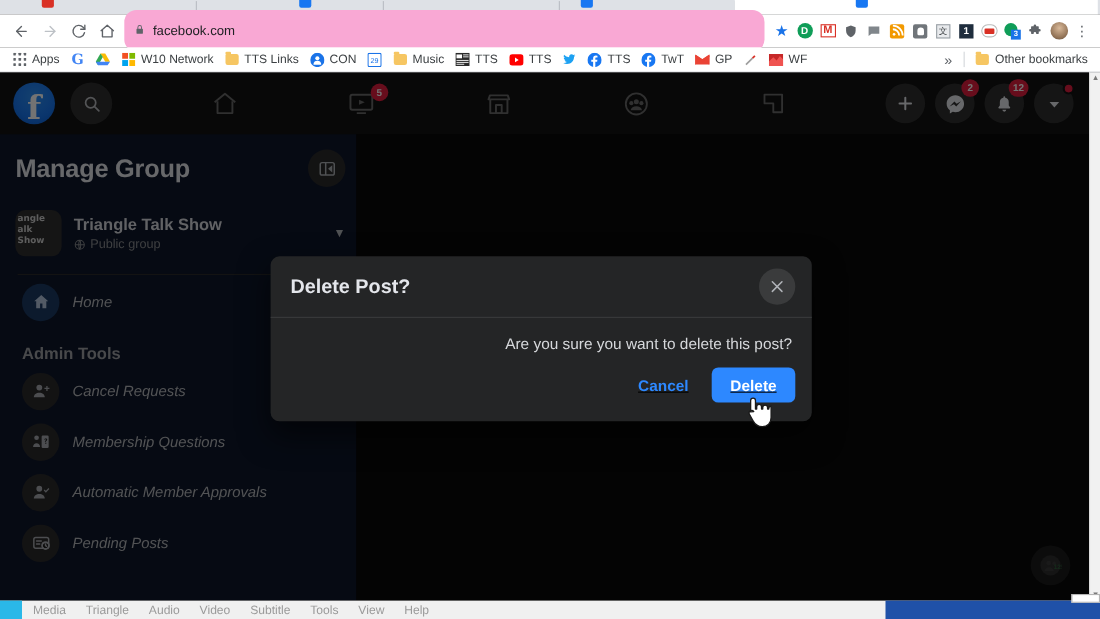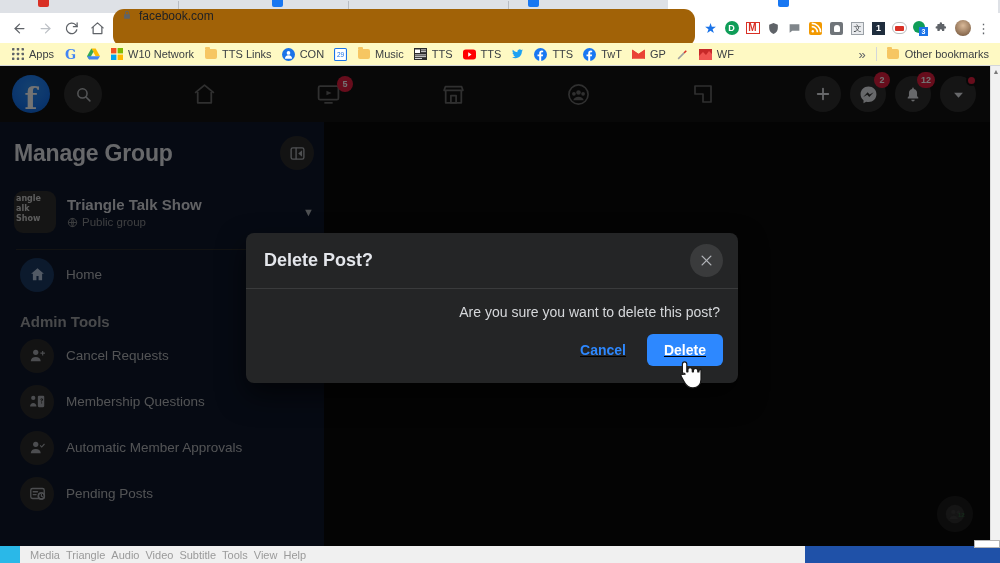--- a/index.html
+++ b/index.html
@@ -25,32 +25,32 @@
   .toolbar {
     position:absolute; left:0; top:13px; width:1000px; height:30px;
     background:#fff; display:flex; align-items:center; padding:0 6px;
   }
   .navbtn {
     width:26px; height:26px; display:flex; align-items:center; justify-content:center;
     color:#5f6368; flex:none;
   }
   .navbtn.disabled { color:#bdc1c6; }
   .omnibox {
-    flex:1; height:38px; background:#a16207; border-radius:11px;
-    display:flex; padding:0 9px; margin:0 5px 0 3px;
+    flex:1; height:38px; background:#f9a8d4; border-radius:11px;
+    display:flex; align-items:center; padding:0 9px; margin:0 5px 0 3px;
     min-width:0;
   }
   .omnibox .lock { color:#5f6368; font-size:10px; margin-right:7px; flex:none; }
   .omnibox .url { font-size:12px; color:#202124; white-space:nowrap; overflow:hidden; }
   .ext { width:21px; height:21px; display:flex; align-items:center; justify-content:center; flex:none; }
   .ext svg, .ext div { display:block; }
 
   .bookmarks {
     position:absolute; left:0; top:43px; width:1000px; height:23px;
-    background:#fef9c3; display:flex; align-items:center; padding:0 6px;
+    background:#ffffff; display:flex; align-items:center; padding:0 6px;
     border-bottom:1px solid #d3d6da;
   }
   .bm { display:flex; align-items:center; height:19px; padding:0 5px; border-radius:4px; flex:none; }
   .bm .lbl { font-size:11px; color:#3c4043; margin-left:5px; white-space:nowrap; }
   .bm .ic { width:13px; height:13px; flex:none; display:flex; align-items:center; justify-content:center; }
   .bm-sep { width:1px; height:14px; background:#d3d6da; margin:0 5px; flex:none; }
   .folder-ic {
     width:12px; height:10px; background:#f6c662; border-radius:1px 2px 2px 2px; position:relative;
   }
   .folder-ic::before{content:"";position:absolute;left:0;top:-2px;width:5px;height:2px;background:#f6c662;border-radius:1px 1px 0 0;}
@@ -93,21 +93,21 @@
   .grouprow { display:flex; align-items:center; margin-top:21px; }
   .group-ava { width:42px; height:42px; border-radius:9px; background:#2f2f2f; flex:none;
     position:relative; overflow:hidden; }
   .group-ava .gtxt { position:absolute; left:2px; top:3px; font-size:8px; line-height:10px;
     color:#cfcfcf; font-weight:700; font-family:"DejaVu Sans", sans-serif; }
   .group-meta { margin-left:11px; flex:1; min-width:0; }
   .group-name { font-size:15px; font-weight:600; color:#d8dadf; white-space:nowrap; }
   .group-sub { font-size:11.5px; color:#8a8d91; display:flex; align-items:center; gap:4px; margin-top:3px; }
   .caret { color:#b0b3b8; font-size:11px; margin-left:6px; }
   .rail-divider { height:1px; background:#2a2a2a; margin:16px 2px 0 2px; }
-  .rail-item { display:flex; align-items:center; height:43px; padding:0 6px; border-radius:8px; margin-top:3px; }
+  .rail-item { display:flex; align-items:center; height:43px; padding:0 6px; border-radius:8px; margin-top:3px;font-style:italic; }
   .rail-ic { width:34px; height:34px; border-radius:50%; background:#2b2b2b; flex:none;
     display:flex; align-items:center; justify-content:center; color:#a9acb1; }
   .rail-ic.active { background:#1b3a64; color:#b6c7e0; }
   .rail-lbl { margin-left:12px; font-size:13.5px; color:#b6b9bd; }
   .rail-section { font-size:15px; font-weight:700; color:#a0a3a7; margin:17px 0 4px 6px; }
 
   
   .maincol { position:absolute; left:324px; top:56px; width:666px; height:424px; background:#0a0a0a; }
   .chat-fab { position:absolute; right:17px; bottom:14px; width:36px; height:36px; border-radius:50%;
     background:#1c1c1c; display:flex; align-items:center; justify-content:center; }
@@ -142,21 +142,21 @@
   .vscroll { position:absolute; right:0; top:66px; width:10px; height:480px; background:#f1f1f1;
     border-left:1px solid #dcdcdc; }
   .vscroll .arrow { width:10px; height:10px; display:flex; align-items:center; justify-content:center;
     color:#7a7a7a; font-size:7px; }
   .vscroll .arrow.bottom { position:absolute; bottom:0; }
 
   
   .bottombar { position:absolute; left:0; top:546px; width:1000px; height:17px; background:#f0f0f0;
     display:flex; align-items:center; }
   .bb-accent { width:20px; height:17px; background:#2ab8e8; flex:none; }
-  .bb-menu { display:flex; align-items:center; gap:6px; padding-left:10px; }
+  .bb-menu { display:flex; align-items:center; gap:18px; padding-left:10px; }
   .bb-menu span { font-size:11px; color:#9a9a9a; }
   .bb-right { position:absolute; right:0; top:0; width:195px; height:17px; background:#1f51a8; }
   .bb-right .notch { position:absolute; right:0; top:-6px; width:26px; height:8px; background:#fff;
     border:1px solid #b5b5b5; }
 </style>
 </head>
 <body>
 
 <div id="screen">
 

